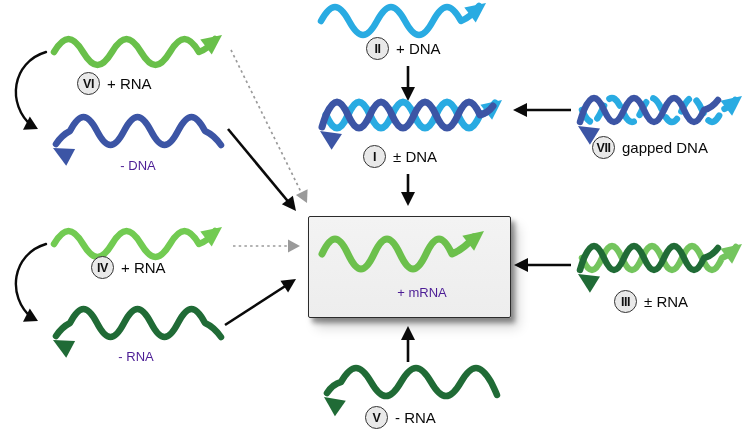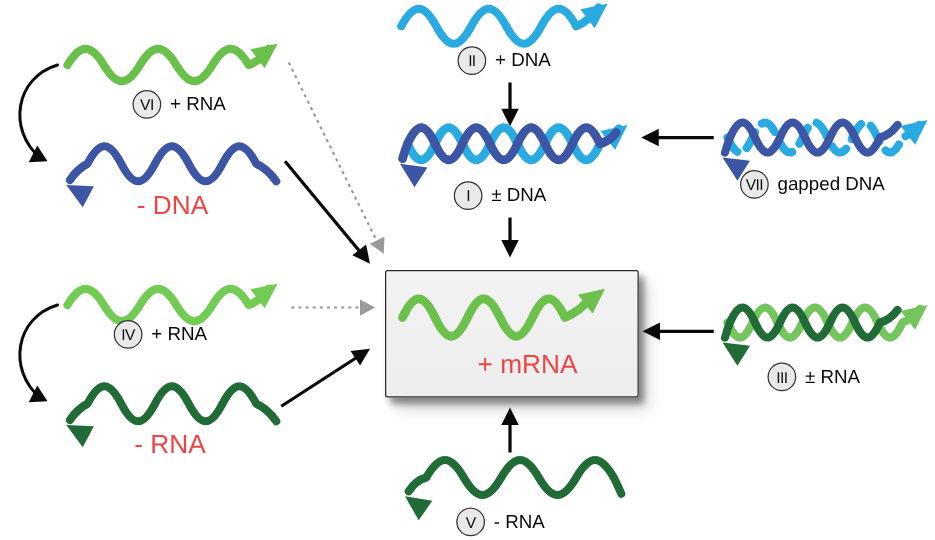--- a/index.html
+++ b/index.html
@@ -11,26 +11,26 @@
     position:absolute;left:308px;top:216px;width:201px;height:100px;
     background:linear-gradient(180deg,#f3f3f3 0%,#ededed 100%);
     border:1.6px solid #2b2b2b;border-radius:2px;z-index:1;
     box-shadow:4px 5px 5px rgba(0,0,0,.40), 8px 10px 12px rgba(0,0,0,.15);
   }
   svg.gfx{position:absolute;left:0;top:0;z-index:2;pointer-events:none;}
   .lrow{position:absolute;display:flex;align-items:center;gap:7px;z-index:3;}
   .circ{
     box-sizing:border-box;display:flex;align-items:center;justify-content:center;
     width:23px;height:23px;border-radius:50%;border:1.5px solid #333333;
-    background:#e9e9e9;font-size:12.5px;font-weight:400;letter-spacing:-0.5px;color:#111;
+    background:#e9e9e9;font-size:12.5px;font-weight:700;letter-spacing:-0.5px;color:#111;
     flex:0 0 auto;
   }
   .ltxt{font-size:15px;color:#0a0a0a;white-space:nowrap;line-height:1;}
   .plain{
-    position:absolute;z-index:3;font-size:21px;color:#ef4444;white-space:nowrap;
+    position:absolute;z-index:3;font-size:13px;color:#4c1d95;white-space:nowrap;
     transform:translate(-50%,-50%);line-height:1;
   }
 </style>
 </head>
 <body>
 
 <div class="stage">
 
   <div class="mrna-box"></div>
 
@@ -94,21 +94,21 @@
     <span class="ltxt">± DNA</span>
   </div>
   <div class="lrow" style="left:614px;top:290px">
     <span class="circ">III</span>
     <span class="ltxt">± RNA</span>
   </div>
   <div class="lrow" style="left:592px;top:136px">
     <span class="circ">VII</span>
     <span class="ltxt">gapped DNA</span>
   </div>
-  <div class="lrow" style="left:106px;top:72px">
+  <div class="lrow" style="left:77px;top:72px">
     <span class="circ">VI</span>
     <span class="ltxt">+ RNA</span>
   </div>
   <div class="lrow" style="left:91px;top:256px">
     <span class="circ">IV</span>
     <span class="ltxt">+ RNA</span>
   </div>
   <div class="lrow" style="left:365px;top:406px">
     <span class="circ">V</span>
     <span class="ltxt">- RNA</span>

